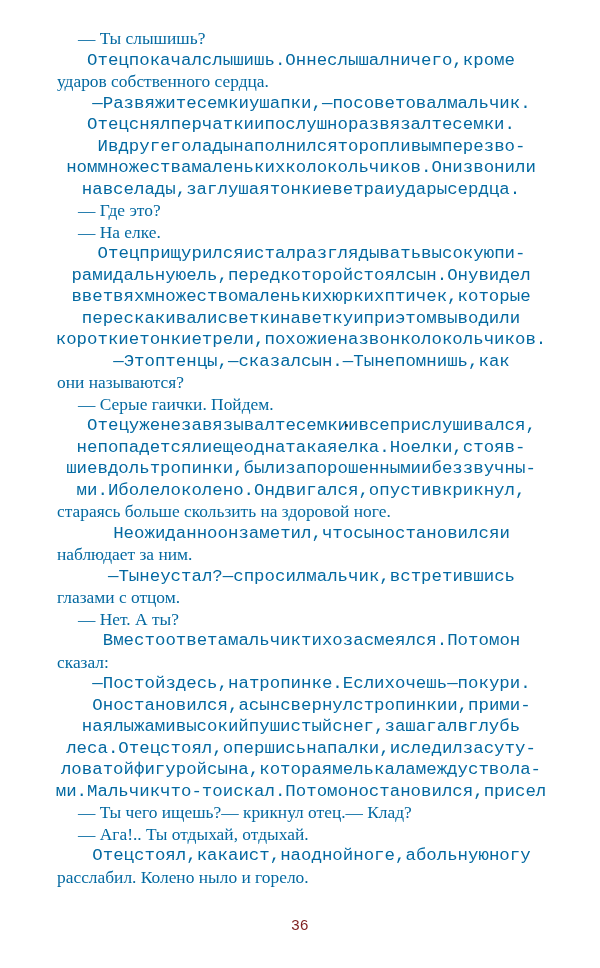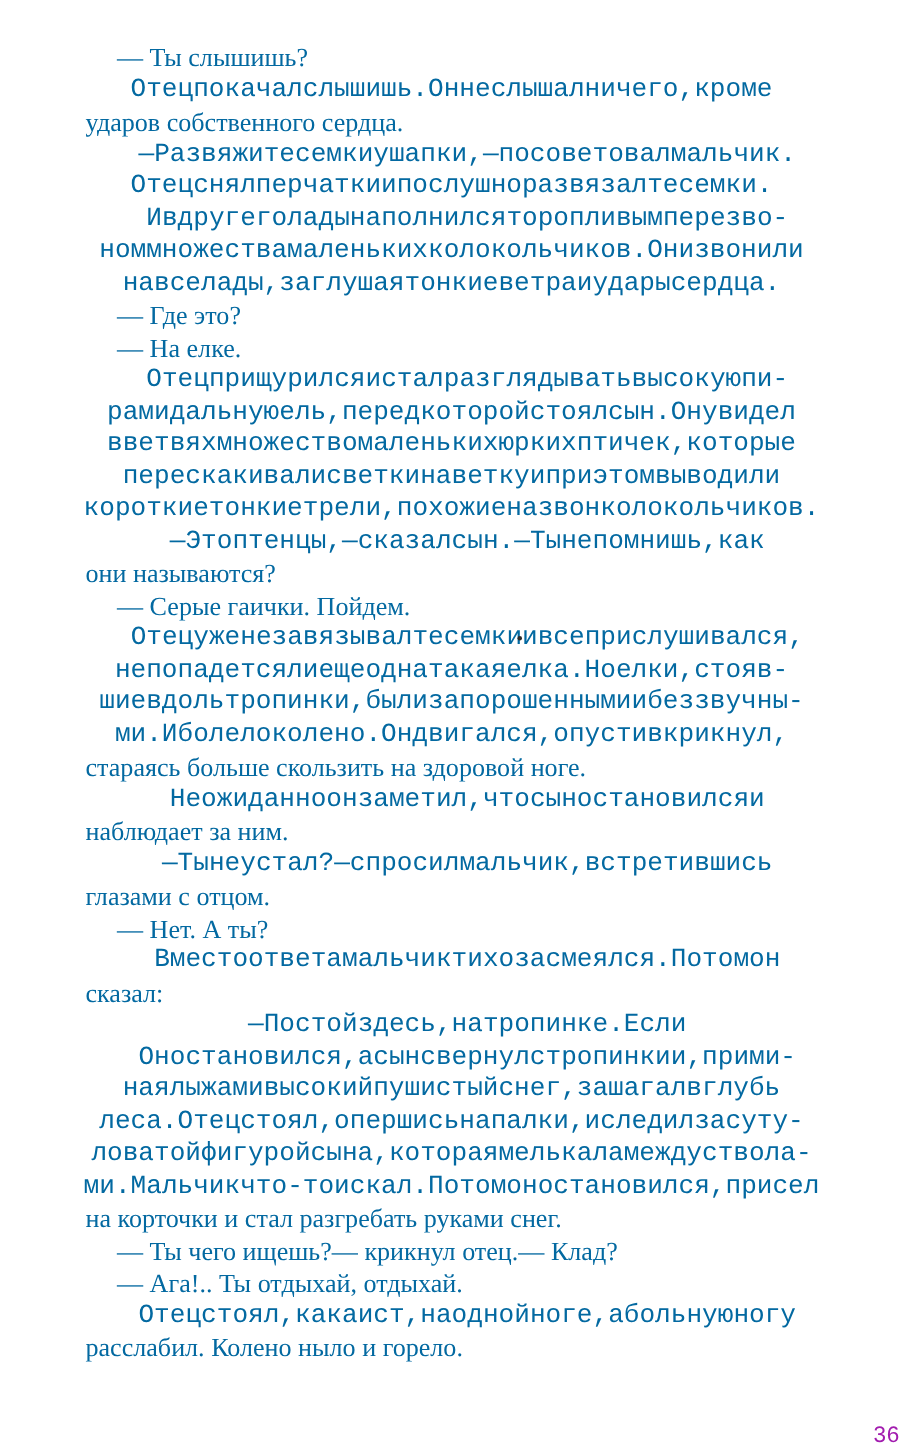--- a/index.html
+++ b/index.html
@@ -67,26 +67,25 @@
     position: absolute;
     background: #2a2a2a;
     border-radius: 50%;
   }
 
   #page-number {
     position: absolute;
     left: 0;
     top: 916px;
     width: 600px;
-    text-align: right;
+    text-align: center;
     font-size: 15px;
     font-family: "Liberation Sans", "DejaVu Sans", sans-serif;
-    color: #a21caf;
+    color: #7f1d1d;
     letter-spacing: 0.5px;
-    margin-top: 32px;
   }
 </style>
 </head>
 <body>
 
 <div id="page">
 
   <div id="text-block">
       <div class="ln ind">— Ты слышишь?</div>
       <div class="ln just">
@@ -282,20 +281,21 @@
         <span>он</span>
       </div>
       <div class="ln">сказал:</div>
       <div class="ln just ind">
         <span>—</span>
         <span>Постой</span>
         <span>здесь,</span>
         <span>на</span>
         <span>тропинке.</span>
         <span>Если</span>
+        <span>хочешь—покури.</span>
       </div>
       <div class="ln just ind">
         <span>Он</span>
         <span>остановился,</span>
         <span>а</span>
         <span>сын</span>
         <span>свернул</span>
         <span>с</span>
         <span>тропинки</span>
         <span>и,</span>
@@ -335,21 +335,20 @@
       <div class="ln just">
         <span>ми.</span>
         <span>Мальчик</span>
         <span>что-то</span>
         <span>искал.</span>
         <span>Потом</span>
         <span>он</span>
         <span>остановился,</span>
         <span>присел</span>
       </div>
-      <div class="ln">на корточки и стал разгребать руками снег.</div>
       <div class="ln ind">— Ты чего ищешь?— крикнул отец.— Клад?</div>
       <div class="ln ind">— Ага!.. Ты отдыхай, отдыхай.</div>
       <div class="ln just ind">
         <span>Отец</span>
         <span>стоял,</span>
         <span>как</span>
         <span>аист,</span>
         <span>на</span>
         <span>одной</span>
         <span>ноге,</span>

